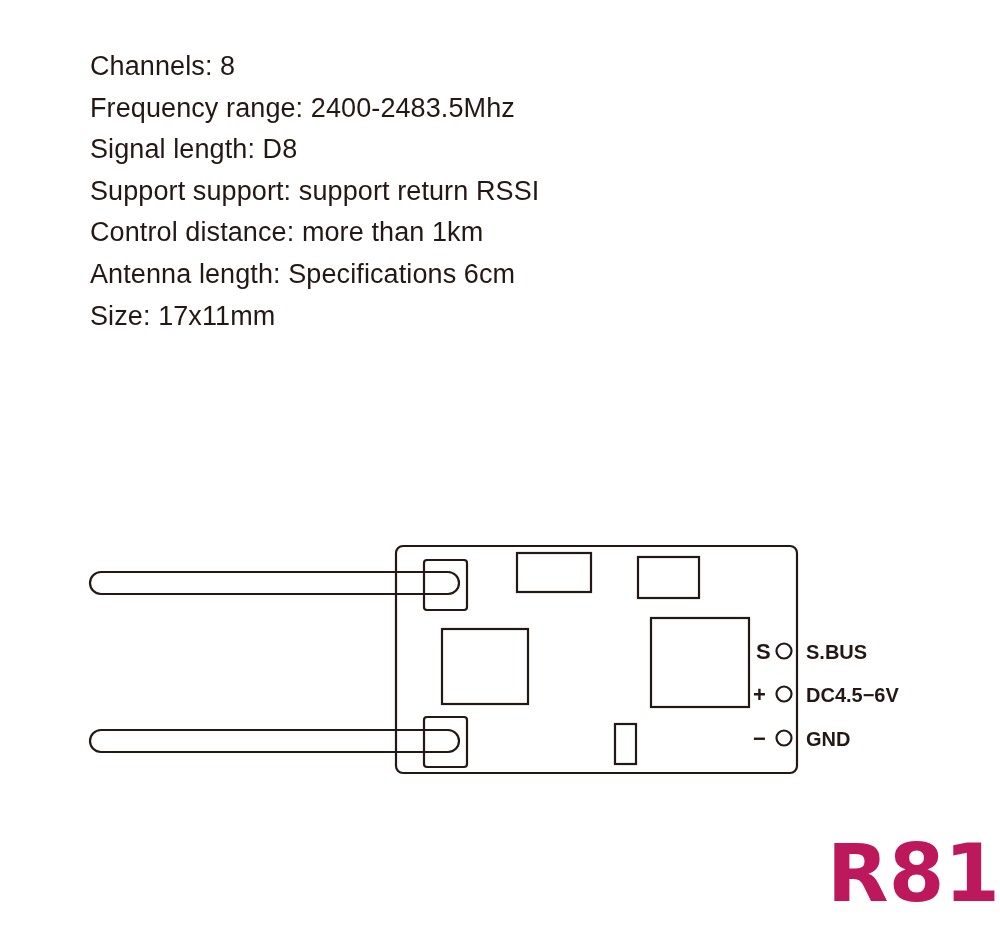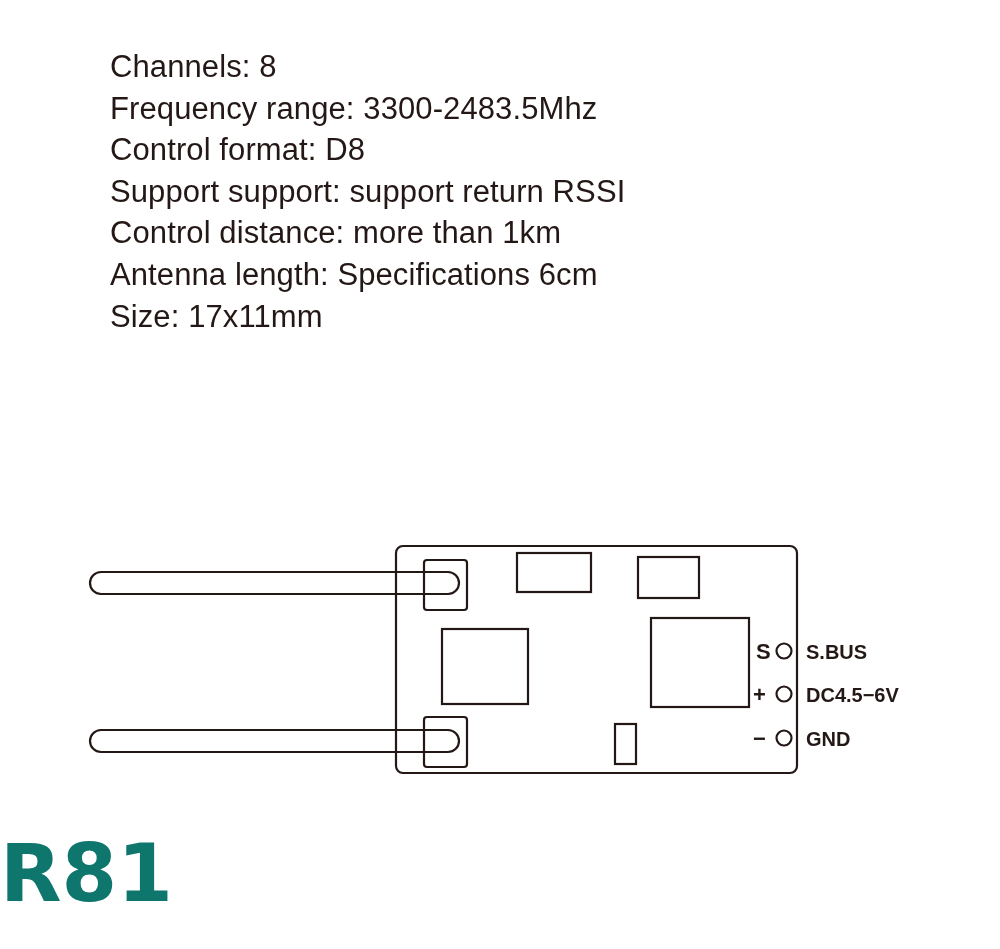--- a/index.html
+++ b/index.html
@@ -1,33 +1,33 @@
 <!DOCTYPE html>
 <html><head>
 <meta charset="utf-8">
 <style>
   html, body { margin: 0; padding: 0; background: #ffffff; }
   body { width: 1000px; height: 949px; position: relative; overflow: hidden;
          font-family: "Liberation Sans", sans-serif; color: #231815; }
   .specs { position: absolute; left: 90px; top: 46px; }
   .specs .title { font-size: 30px; font-weight: bold; line-height: 42px; letter-spacing: -0.3px; }
-  .specs .line { font-size: 31px; line-height: 41.6px; letter-spacing: 0.1px; margin-left: 20px; }
+  .specs .line { font-size: 27px; line-height: 41.6px; letter-spacing: 0.1px; }
   svg.diagram { position: absolute; left: 0; top: 0; }
   .pin-label { font-family: "Liberation Sans", sans-serif; font-weight: bold; font-size: 20px; fill: #231815; }
   .pin-mark { font-family: "Liberation Sans", sans-serif; font-weight: bold; font-size: 22px; fill: #231815; }
-  .model { position: absolute; left: 0; width: 1000px; top: 828px; text-align: left;
-           font-family: "DejaVu Sans", sans-serif; font-weight: bold; font-size: 80px; color: #0f766e; line-height: 92px; }
+  .model { position: absolute; left: 0; width: 1000px; top: 828px; text-align: right;
+           font-family: "DejaVu Sans", sans-serif; font-weight: bold; font-size: 80px; color: #be185d; line-height: 92px; }
 </style>
 </head>
 <body>
 
 <div class="specs">
   <div class="line">Channels: 8</div>
-  <div class="line">Frequency range: 3300-2483.5Mhz</div>
-  <div class="line">Control format: D8</div>
+  <div class="line">Frequency range: 2400-2483.5Mhz</div>
+  <div class="line">Signal length: D8</div>
   <div class="line">Support support: support return RSSI</div>
   <div class="line">Control distance: more than 1km</div>
   <div class="line">Antenna length: Specifications 6cm</div>
   <div class="line">Size: 17x11mm</div>
 </div>
 
 <svg class="diagram" width="1000" height="949" fill="none" stroke="#231815" stroke-width="2.2">
 
   <path d="M 101 572 L 448 572 A 11 11 0 0 1 448 594 L 101 594 A 11 11 0 0 1 101 572 Z"></path>
   <path d="M 101 730 L 448 730 A 11 11 0 0 1 448 752 L 101 752 A 11 11 0 0 1 101 730 Z"></path>

